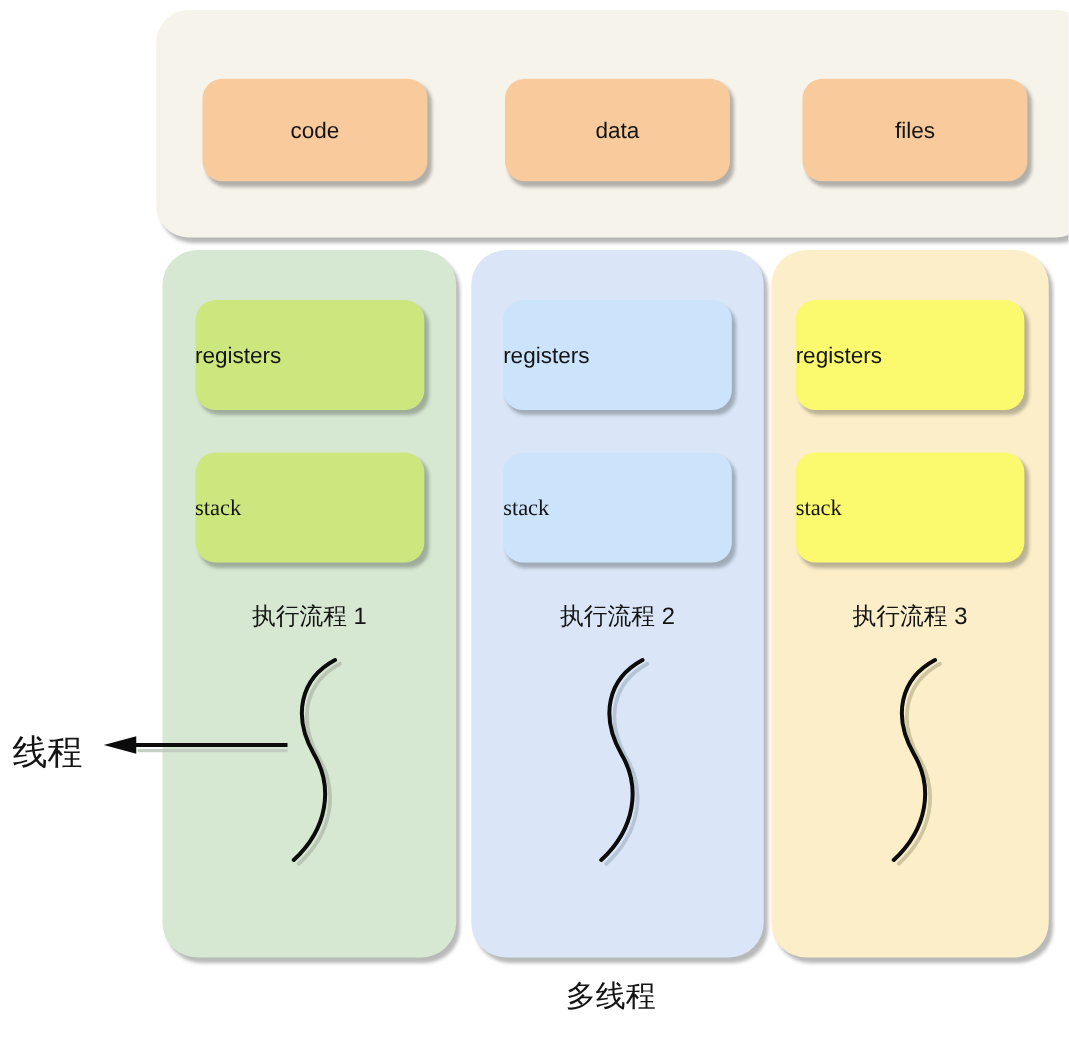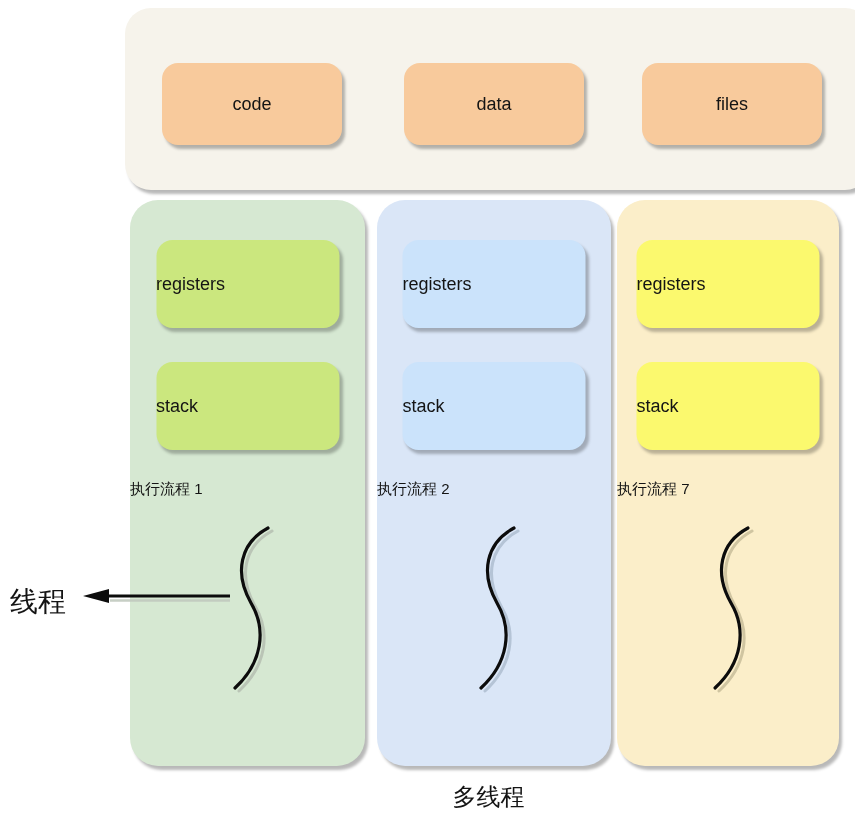--- a/index.html
+++ b/index.html
@@ -51,31 +51,31 @@
   .inner-box {
     position: absolute;
     left: 50%; transform: translateX(-50%);
     width: 183px; height: 88px;
     border-radius: 16px;
     box-shadow: 3px 4px 3px rgba(0,0,0,0.26);
     display: flex; align-items: center; justify-content: flex-start;
     font-size: 18px;
   }
   .registers-box { top: 40px; }
-  .stack-box { top: 162px; }
+  .stack-box { top: 162px; font-family: Liberation Serif, serif; }
   .col-1 .inner-box { background: #cbe77e; }
   .col-2 .inner-box { background: #cbe3fb; }
   .col-3 .inner-box { background: #fbf96e; }
 
   .flow-label {
     position: absolute;
     top: 280px; left: 0;
     width: 100%;
-    text-align: left;
-    font-size: 15px;
+    text-align: center;
+    font-size: 19px;
   }
 
   .squiggle {
     position: absolute;
     top: 323px;
     left: 50%;
     margin-left: -22px;
     width: 56px; height: 170px;
   }
 
@@ -147,21 +147,21 @@
     </svg>
   </div>
 
   <div class="thread-col col-3">
     <div class="inner-box registers-box">
       <span>registers</span>
     </div>
     <div class="inner-box stack-box">
       <span>stack</span>
     </div>
-    <div class="flow-label">执行流程 7</div>
+    <div class="flow-label">执行流程 3</div>
     <svg class="squiggle" viewBox="0 0 56 170">
       <path d="M 46 8 C 18 23 12 53 29 83 C 45 110 40 143 13 168" fill="none" stroke="#c8bd9a" stroke-width="3" stroke-linecap="round" opacity="0.85"></path>
       <path d="M 42 5 C 14 20 8 50 25 80 C 41 107 36 140 9 165" fill="none" stroke="#0c0c0c" stroke-width="3.2" stroke-linecap="round"></path>
     </svg>
   </div>
 
   <div class="pointer-label">线程</div>
   <svg class="pointer-arrow" viewBox="0 0 150 22">
     <line x1="148" y1="12.5" x2="28" y2="12.5" stroke="#c2cabf" stroke-width="2.6" opacity="0.9"></line>
     <line x1="148" y1="8" x2="24" y2="8" stroke="#0c0c0c" stroke-width="3.2"></line>

